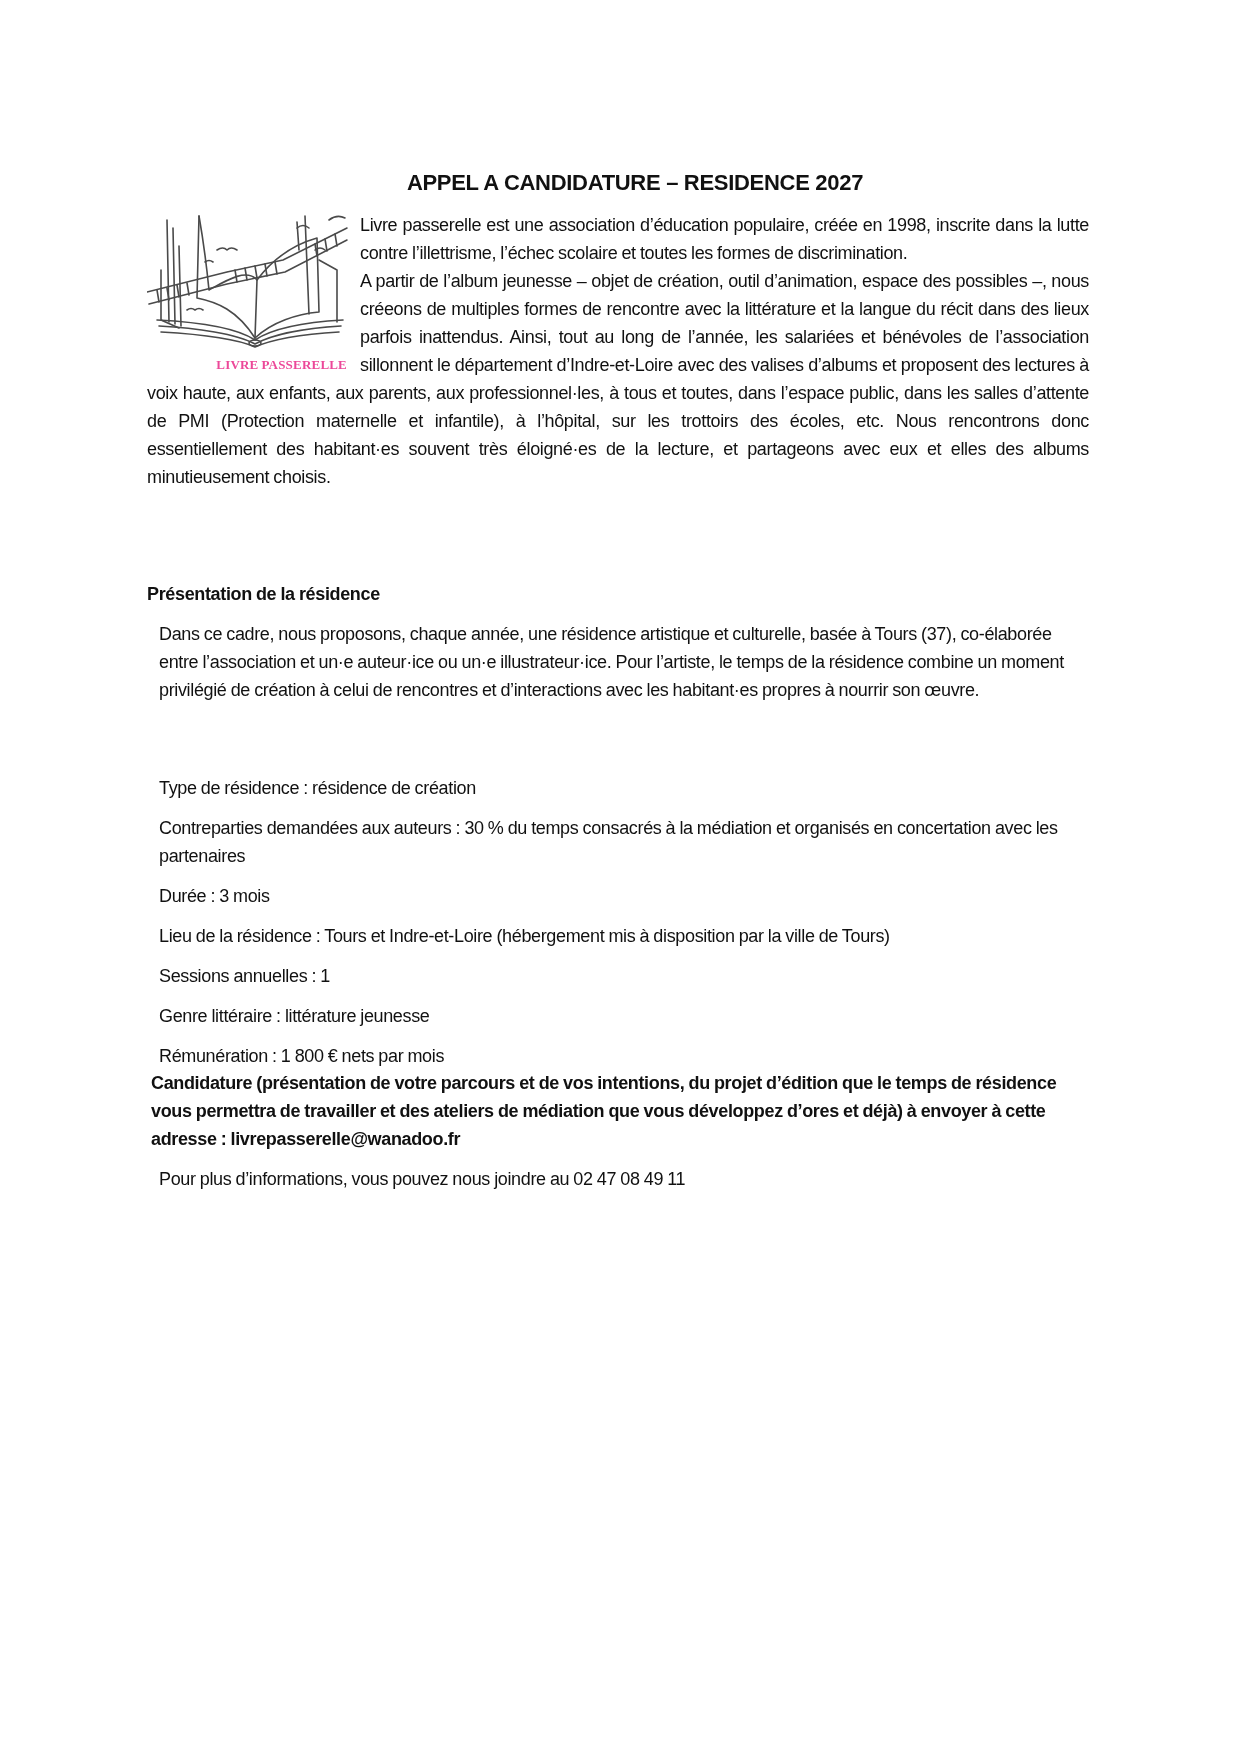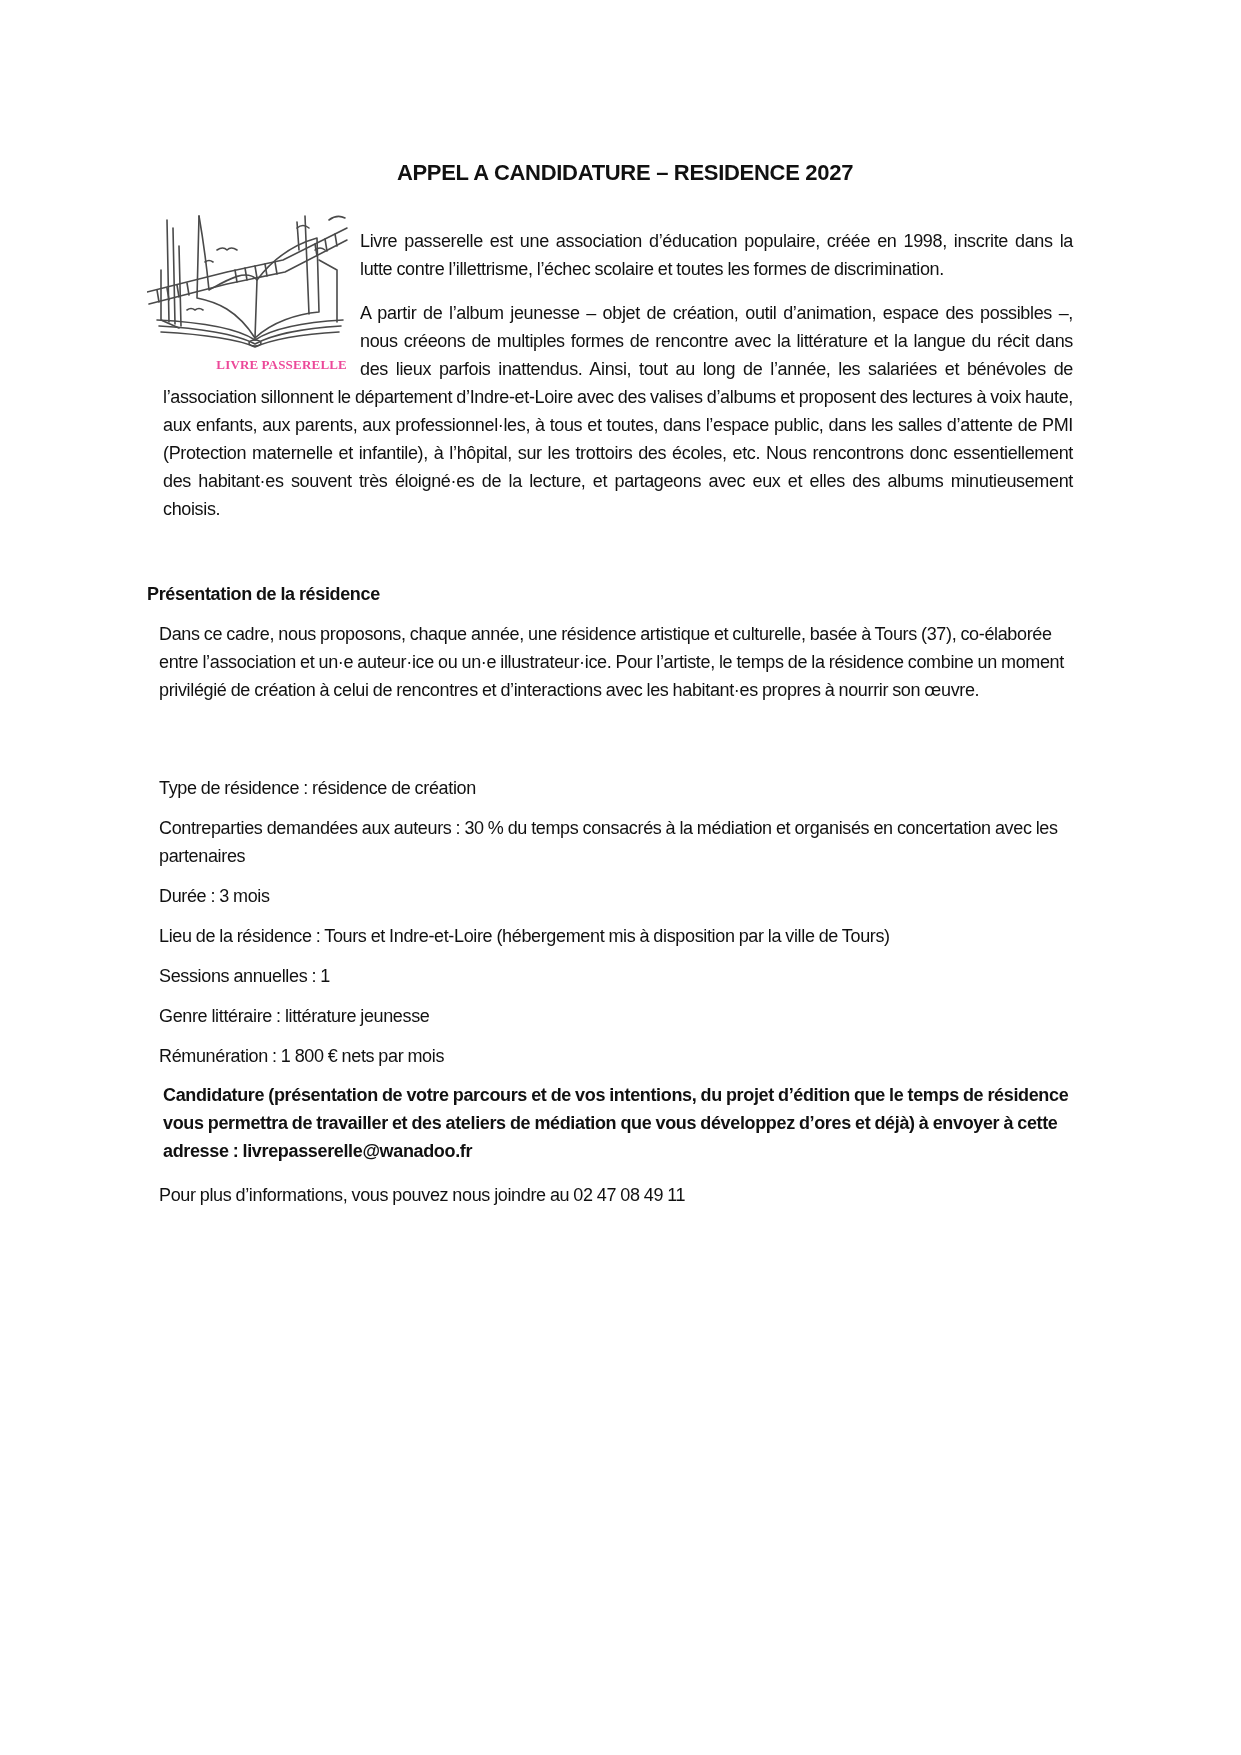--- a/index.html
+++ b/index.html
@@ -24,21 +24,21 @@
     .title {
       position: absolute;
       left: 0;
       top: 150px;
       width: 942px;
       text-align: center;
       font-weight: bold;
       font-size: 22px;
       letter-spacing: -0.3px;
       line-height: 32px;
-      margin: 7px;
+      margin: 17px;
     }
     .body-text {
       font-size: 18px;
       line-height: 28px;
       letter-spacing: -0.35px;
       word-spacing: -0.5px;
     }
     .intro-block {
       position: absolute;
       left: 0;
@@ -67,33 +67,33 @@
       letter-spacing: 0.2px;
       color: #ec4899;
       text-align: right;
     }
     .heading {
       font-weight: bold;
       margin: 0;
     }
     .justify {
       text-align: justify;
-      margin: 16px;
+      margin: 0;
     }
     .section {
       position: absolute;
       left: 0;
       width: 942px;
     }
     .plain {
       margin: 12px;
     }
     .bold-block {
       font-weight: bold;
-      margin: 16px;
+      margin: 4px;
     }
     .email {
       font-weight: bold;
     }
   </style>
 </head>
 <body>
 
 <div class="page">
 

